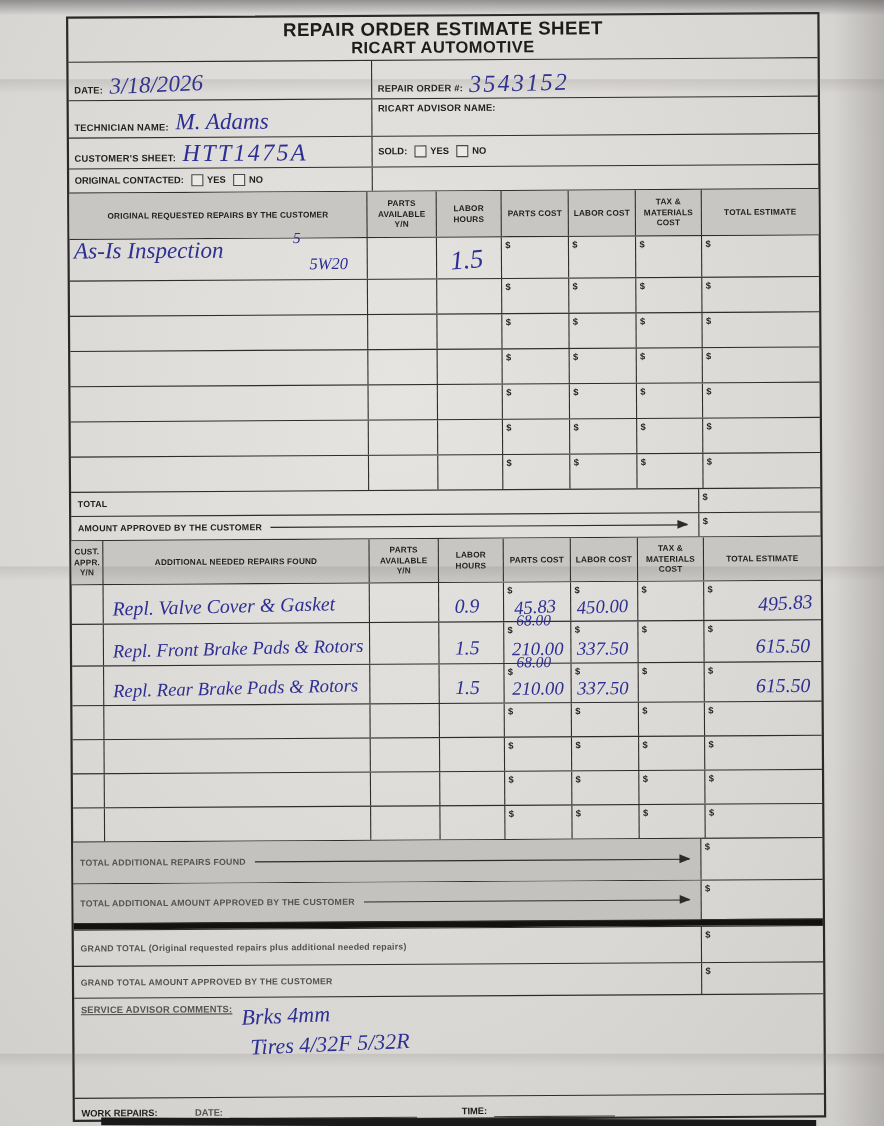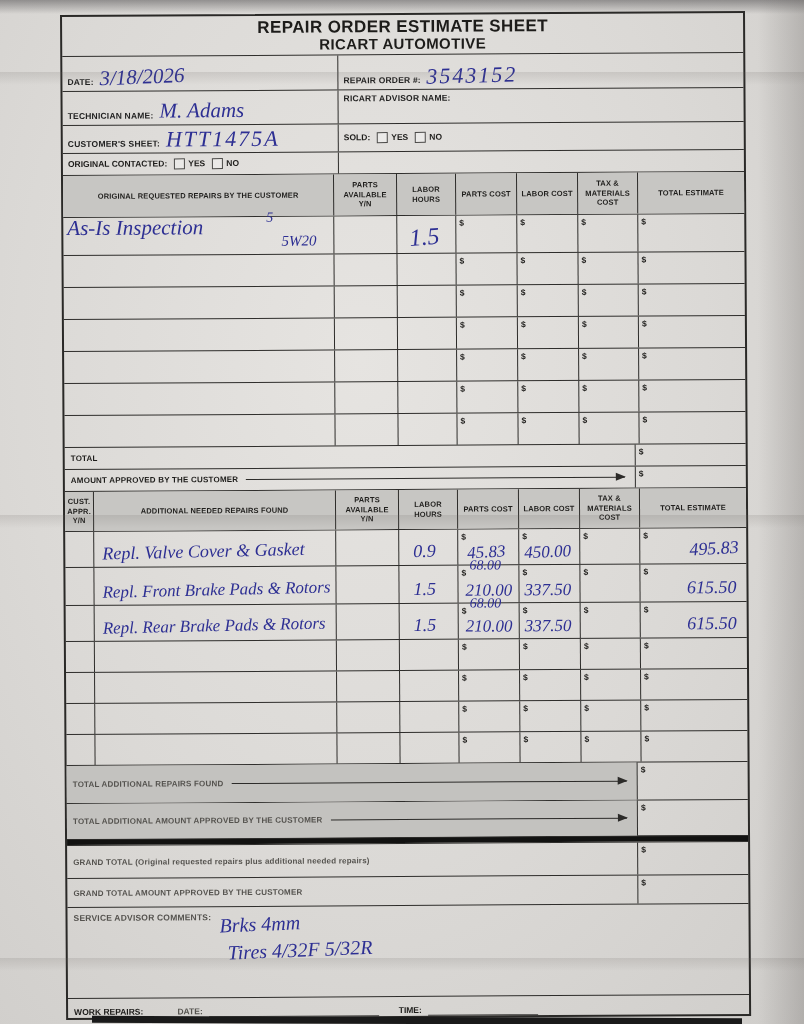--- a/index.html
+++ b/index.html
@@ -460,30 +460,30 @@
         </div>
     </div>
     <div class="row" style="height:29px;">
       <div class="c first w-label sum-label faded">GRAND TOTAL AMOUNT APPROVED BY THE CUSTOMER</div>
       <div class="c w-money">
           <span class="dollar">$</span>
         </div>
     </div>
 
     <div class="row comments">
-      <span class="info-label faded" style="position:absolute;top:5px;left:6px;">SERVICE ADVISOR COMMENTS:</span>
+      <span class="info-label faded" style="position:absolute;top:5px;left:6px;text-decoration:underline;">SERVICE ADVISOR COMMENTS:</span>
       <span class="hw hw-abs" style="font-size:20px;left:152px;top:6px;transform:rotate(-2deg);">Brks 4mm</span>
       <span class="hw hw-abs" style="font-size:20px;left:160px;top:32px;transform:rotate(-2deg);">Tires 4/32F 5/32R</span>
     </div>
 
     <div class="row work-row">
       <span>WORK REPAIRS:</span>
       <span class="faded" style="margin-left:28px;">DATE:</span>
       <span class="sig-line" style="width:170px;"></span>
-      <span style="margin-left:14px;">TIME:</span>
+      <span style="margin-left:35px;">TIME:</span>
       <span class="sig-line" style="width:110px;"></span>
     </div>
 
   </div>
 
   <div class="shade-top"></div>
   <div class="shade-right"></div>
   <div class="crease" style="top:72px;"></div>
   <div class="crease" style="top:515px;"></div>
   <div class="crease" style="top:958px;"></div>

